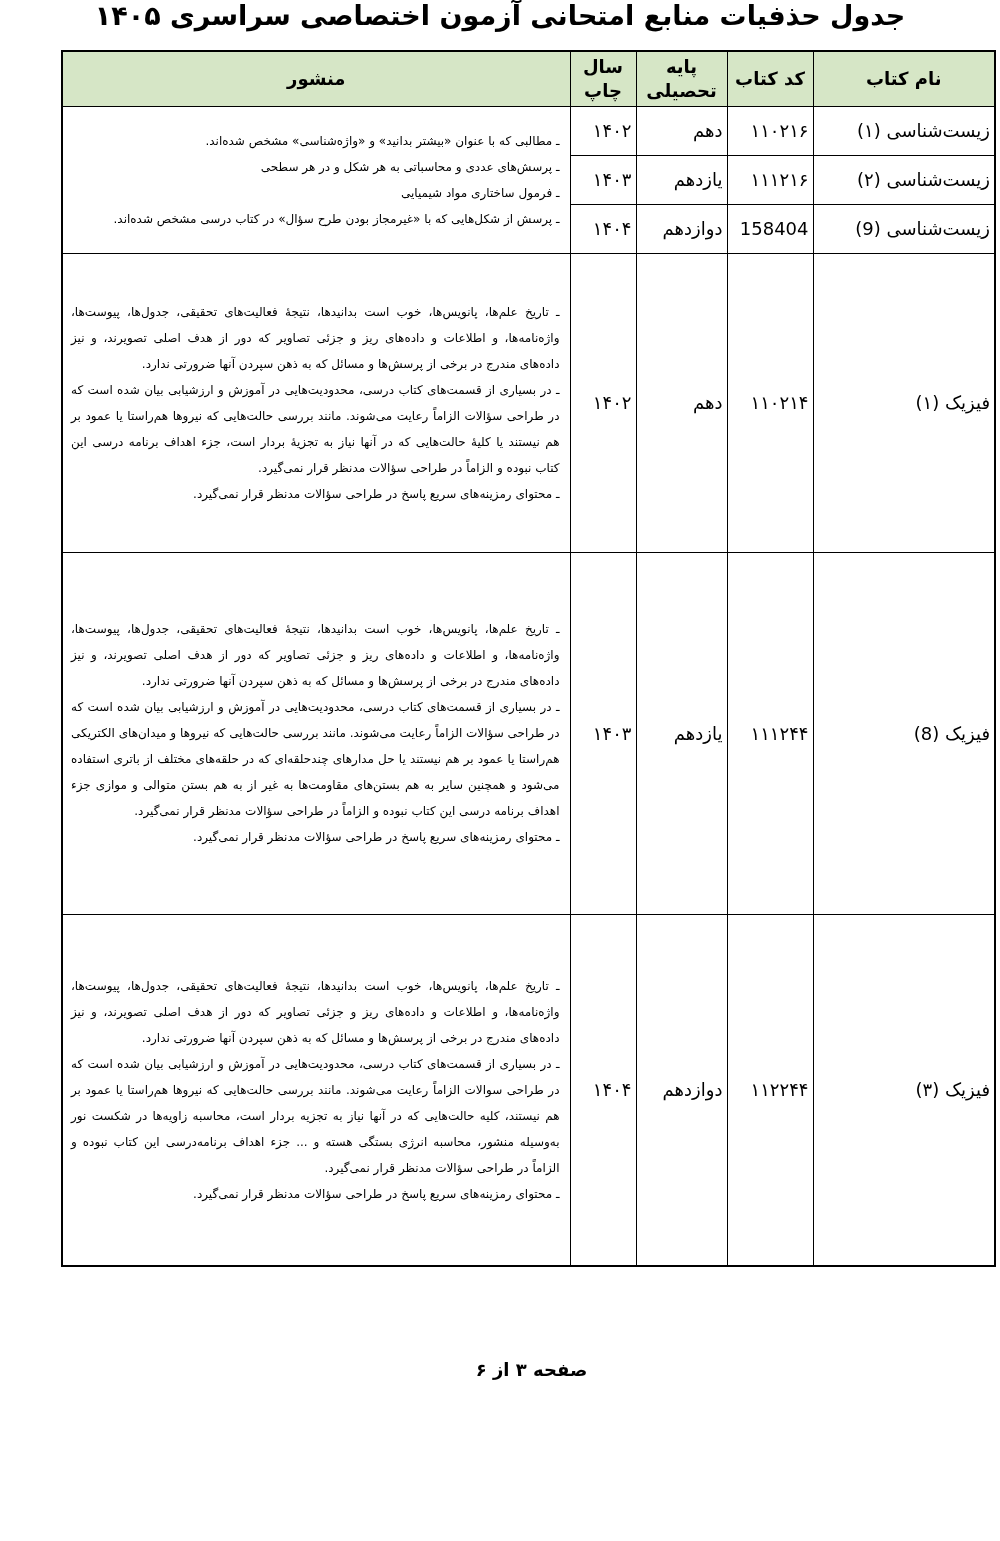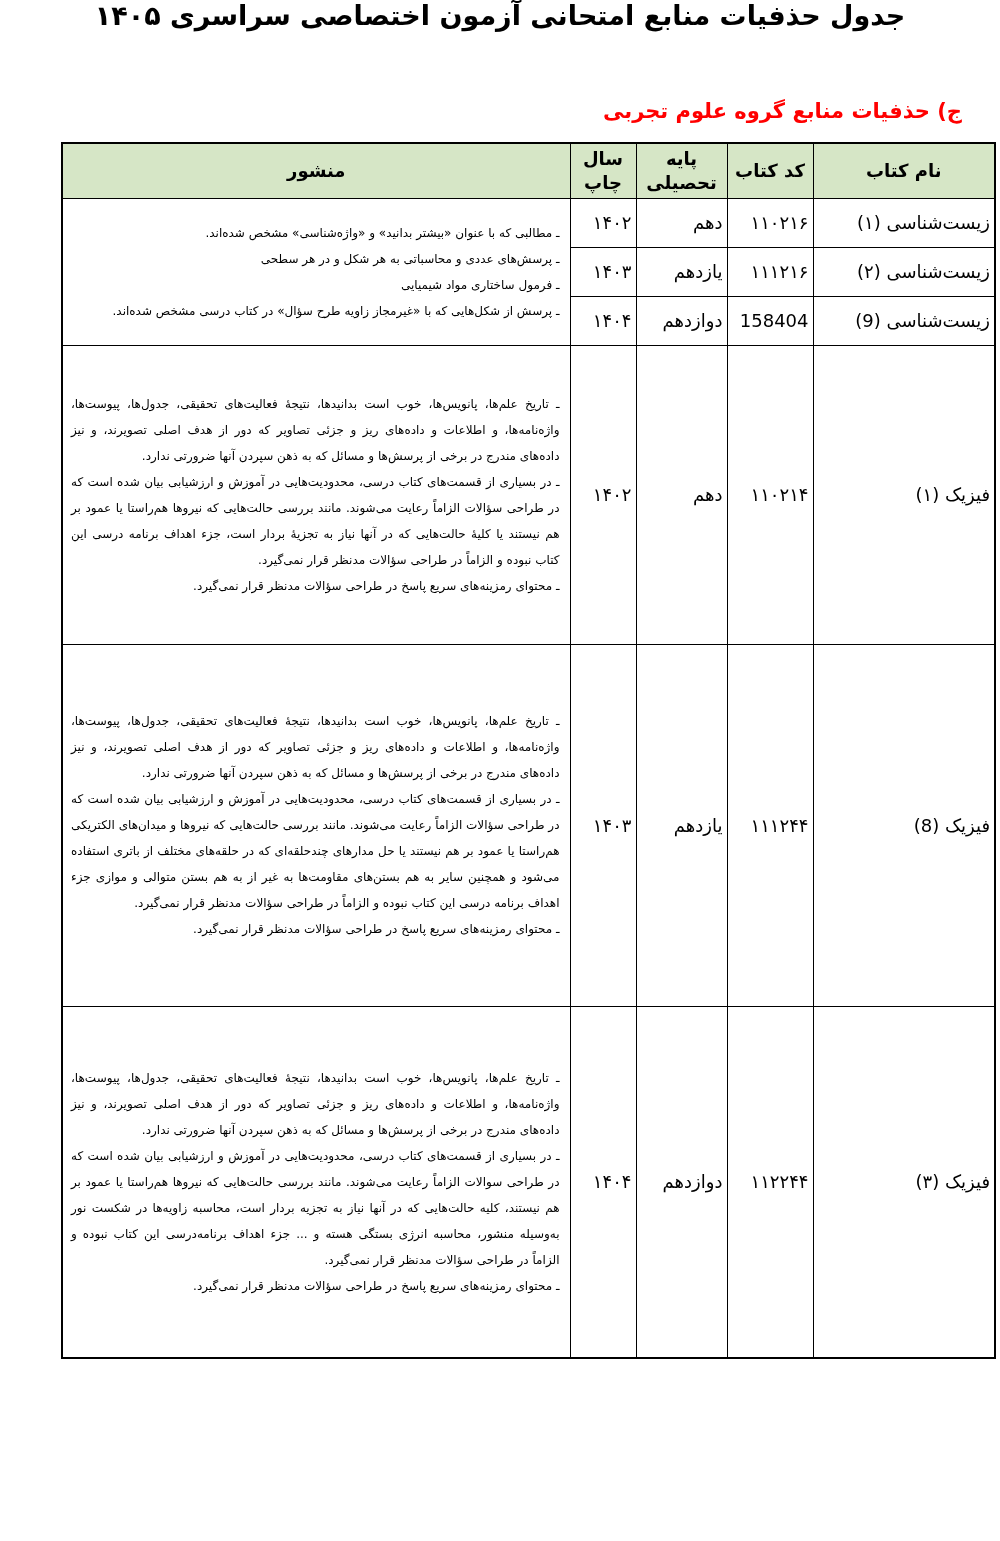--- a/index.html
+++ b/index.html
@@ -70,21 +70,20 @@
     font-size: 18px; font-weight: bold;
   }
 </style>
 </head>
 <body>
 
 <div class="page">
 
   <div class="doc-title">جدول حذفیات منابع امتحانی آزمون اختصاصی سراسری ۱۴۰۵</div>
 
-  <div class="section-heading">ج) حذفیات منابع گروه علوم تجربی</div>
 
   <table class="sources">
     <colgroup>
       <col style="width:182px">
       <col style="width:86px">
       <col style="width:91px">
       <col style="width:66px">
       <col style="width:508px">
     </colgroup>
 
@@ -99,21 +98,21 @@
 
     <tr class="r-bio">
       <td class="val">زیست‌شناسی (۱)</td>
       <td class="val">۱۱۰۲۱۶</td>
       <td class="val">دهم</td>
       <td class="val">۱۴۰۲</td>
       <td class="dels" rowspan="3">
         <div class="del-item hang">ـ مطالبی که با عنوان «بیشتر بدانید» و «واژه‌شناسی» مشخص شده‌اند.</div>
         <div class="del-item hang">ـ پرسش‌های عددی و محاسباتی به هر شکل و در هر سطحی</div>
         <div class="del-item hang">ـ فرمول ساختاری مواد شیمیایی</div>
-        <div class="del-item hang">ـ پرسش از شکل‌هایی که با «غیرمجاز زاویه طرح سؤال» در کتاب درسی مشخص شده‌اند.</div>
+        <div class="del-item hang">ـ پرسش از شکل‌هایی که با «غیرمجاز بودن طرح سؤال» در کتاب درسی مشخص شده‌اند.</div>
       </td>
     </tr>
     <tr class="r-bio">
       <td class="val">زیست‌شناسی (۲)</td>
       <td class="val">۱۱۱۲۱۶</td>
       <td class="val">یازدهم</td>
       <td class="val">۱۴۰۳</td>
     </tr>
     <tr class="r-bio">
       <td class="val">زیست‌شناسی (9)</td>
@@ -153,14 +152,15 @@
       <td class="val">۱۴۰۴</td>
       <td class="dels">
         <div class="del-item">ـ تاریخ علم‌ها، پانویس‌ها، خوب است بدانیدها، نتیجهٔ فعالیت‌های تحقیقی، جدول‌ها، پیوست‌ها، واژه‌نامه‌ها، و اطلاعات و داده‌های ریز و جزئی تصاویر که دور از هدف اصلی تصویرند، و نیز داده‌های مندرج در برخی از پرسش‌ها و مسائل که به ذهن سپردن آنها ضرورتی ندارد.</div>
         <div class="del-item">ـ در بسیاری از قسمت‌های کتاب درسی، محدودیت‌هایی در آموزش و ارزشیابی بیان شده است که در طراحی سوالات الزاماً رعایت می‌شوند. مانند بررسی حالت‌هایی که نیروها هم‌راستا یا عمود بر هم نیستند، کلیه حالت‌هایی که در آنها نیاز به تجزیه بردار است، محاسبه زاویه‌ها در شکست نور به‌وسیله منشور، محاسبه انرژی بستگی هسته و ... جزء اهداف برنامه‌درسی این کتاب نبوده و الزاماً در طراحی سؤالات مدنظر قرار نمی‌گیرد.</div>
         <div class="del-item">ـ محتوای رمزینه‌های سریع پاسخ در طراحی سؤالات مدنظر قرار نمی‌گیرد.</div>
       </td>
     </tr>
   </tbody>
     </table>
 
+  <div class="page-footer">صفحه ۳ از ۶</div>
 
 </div>
 
 </body></html>

